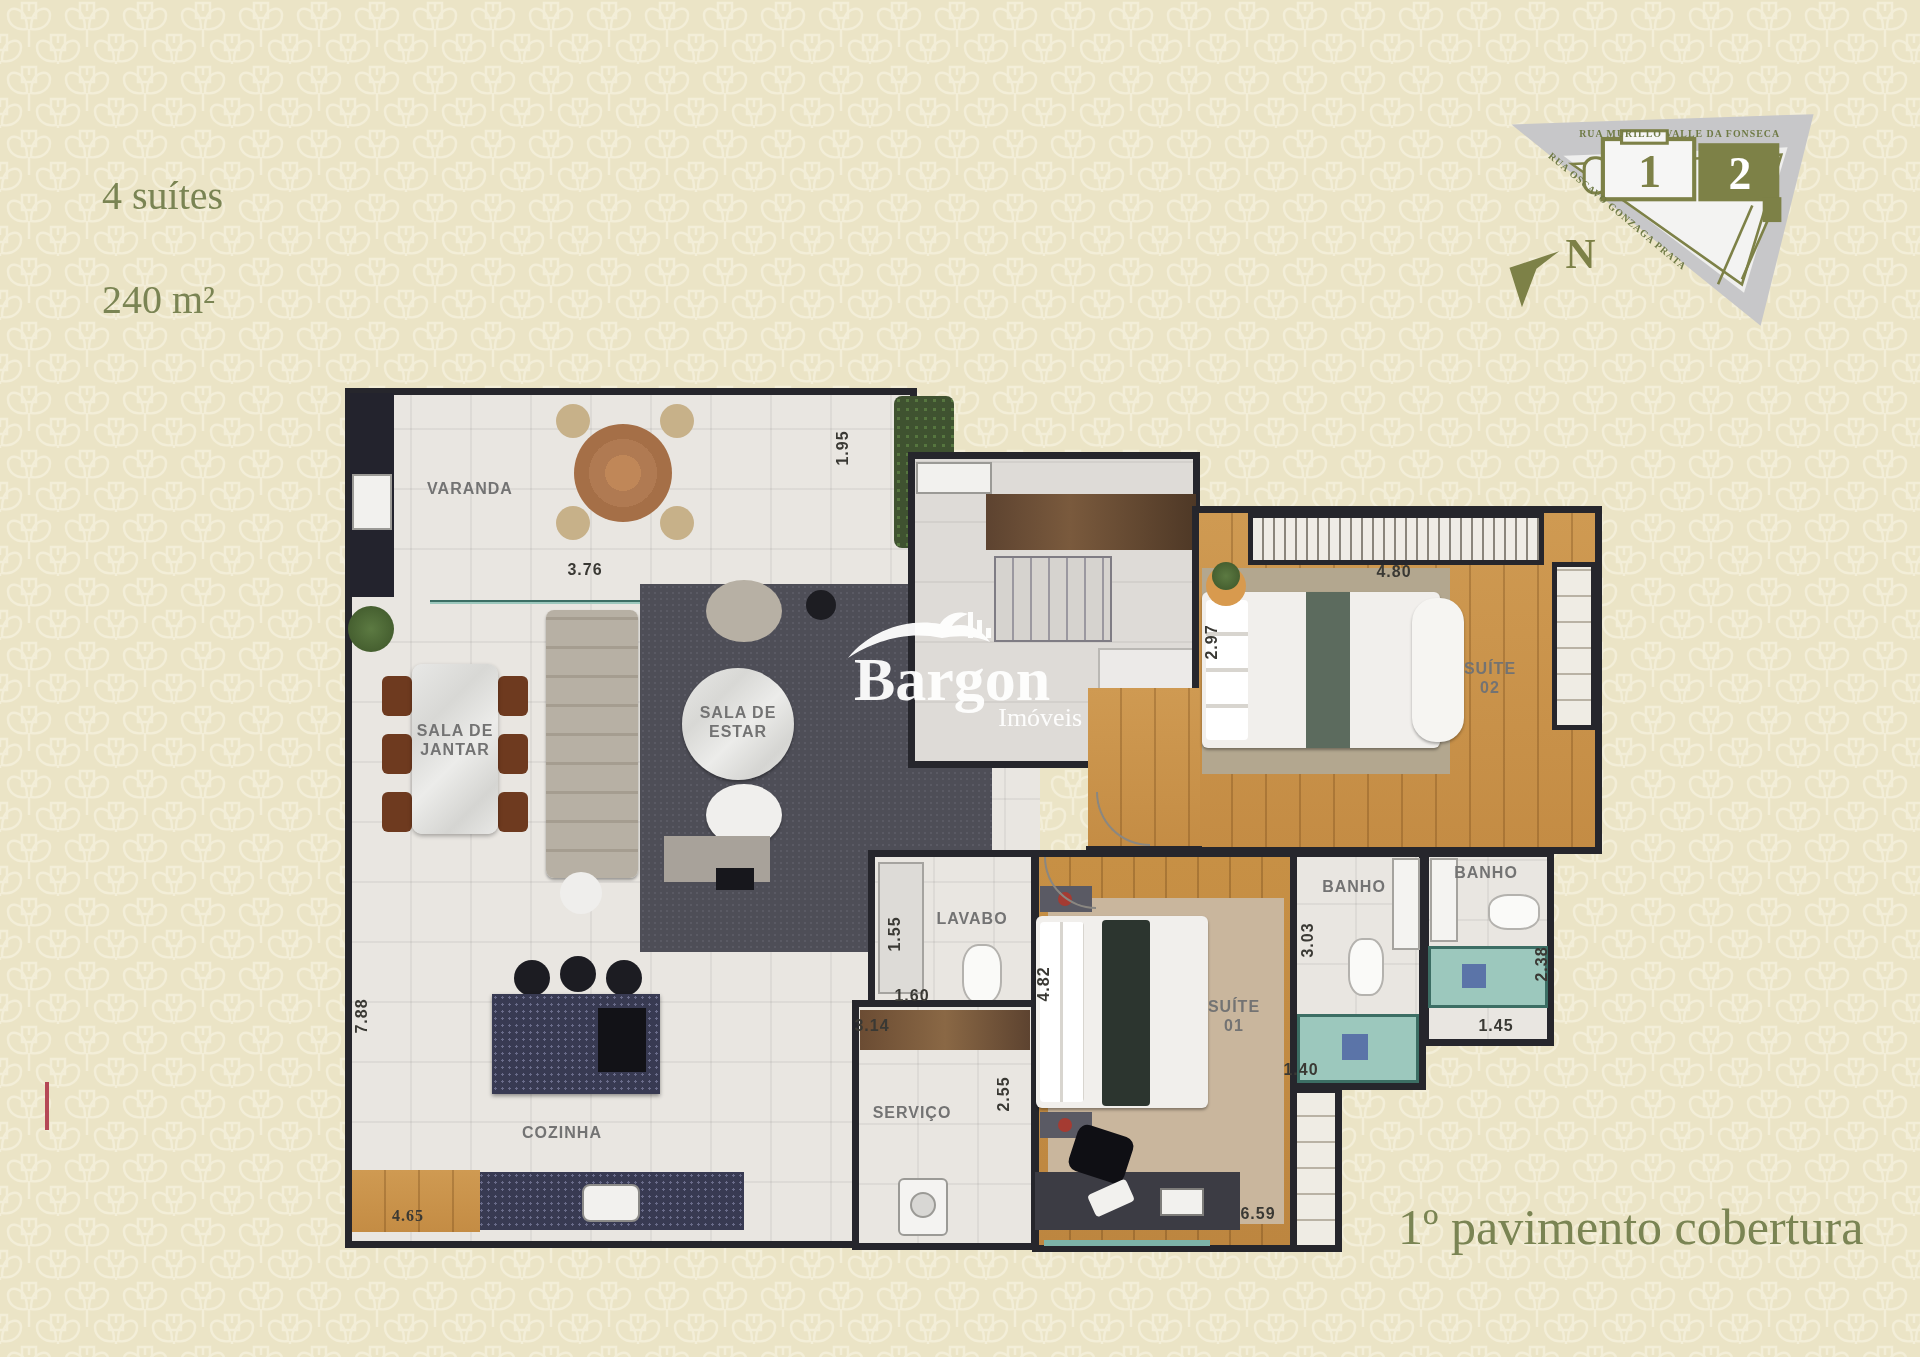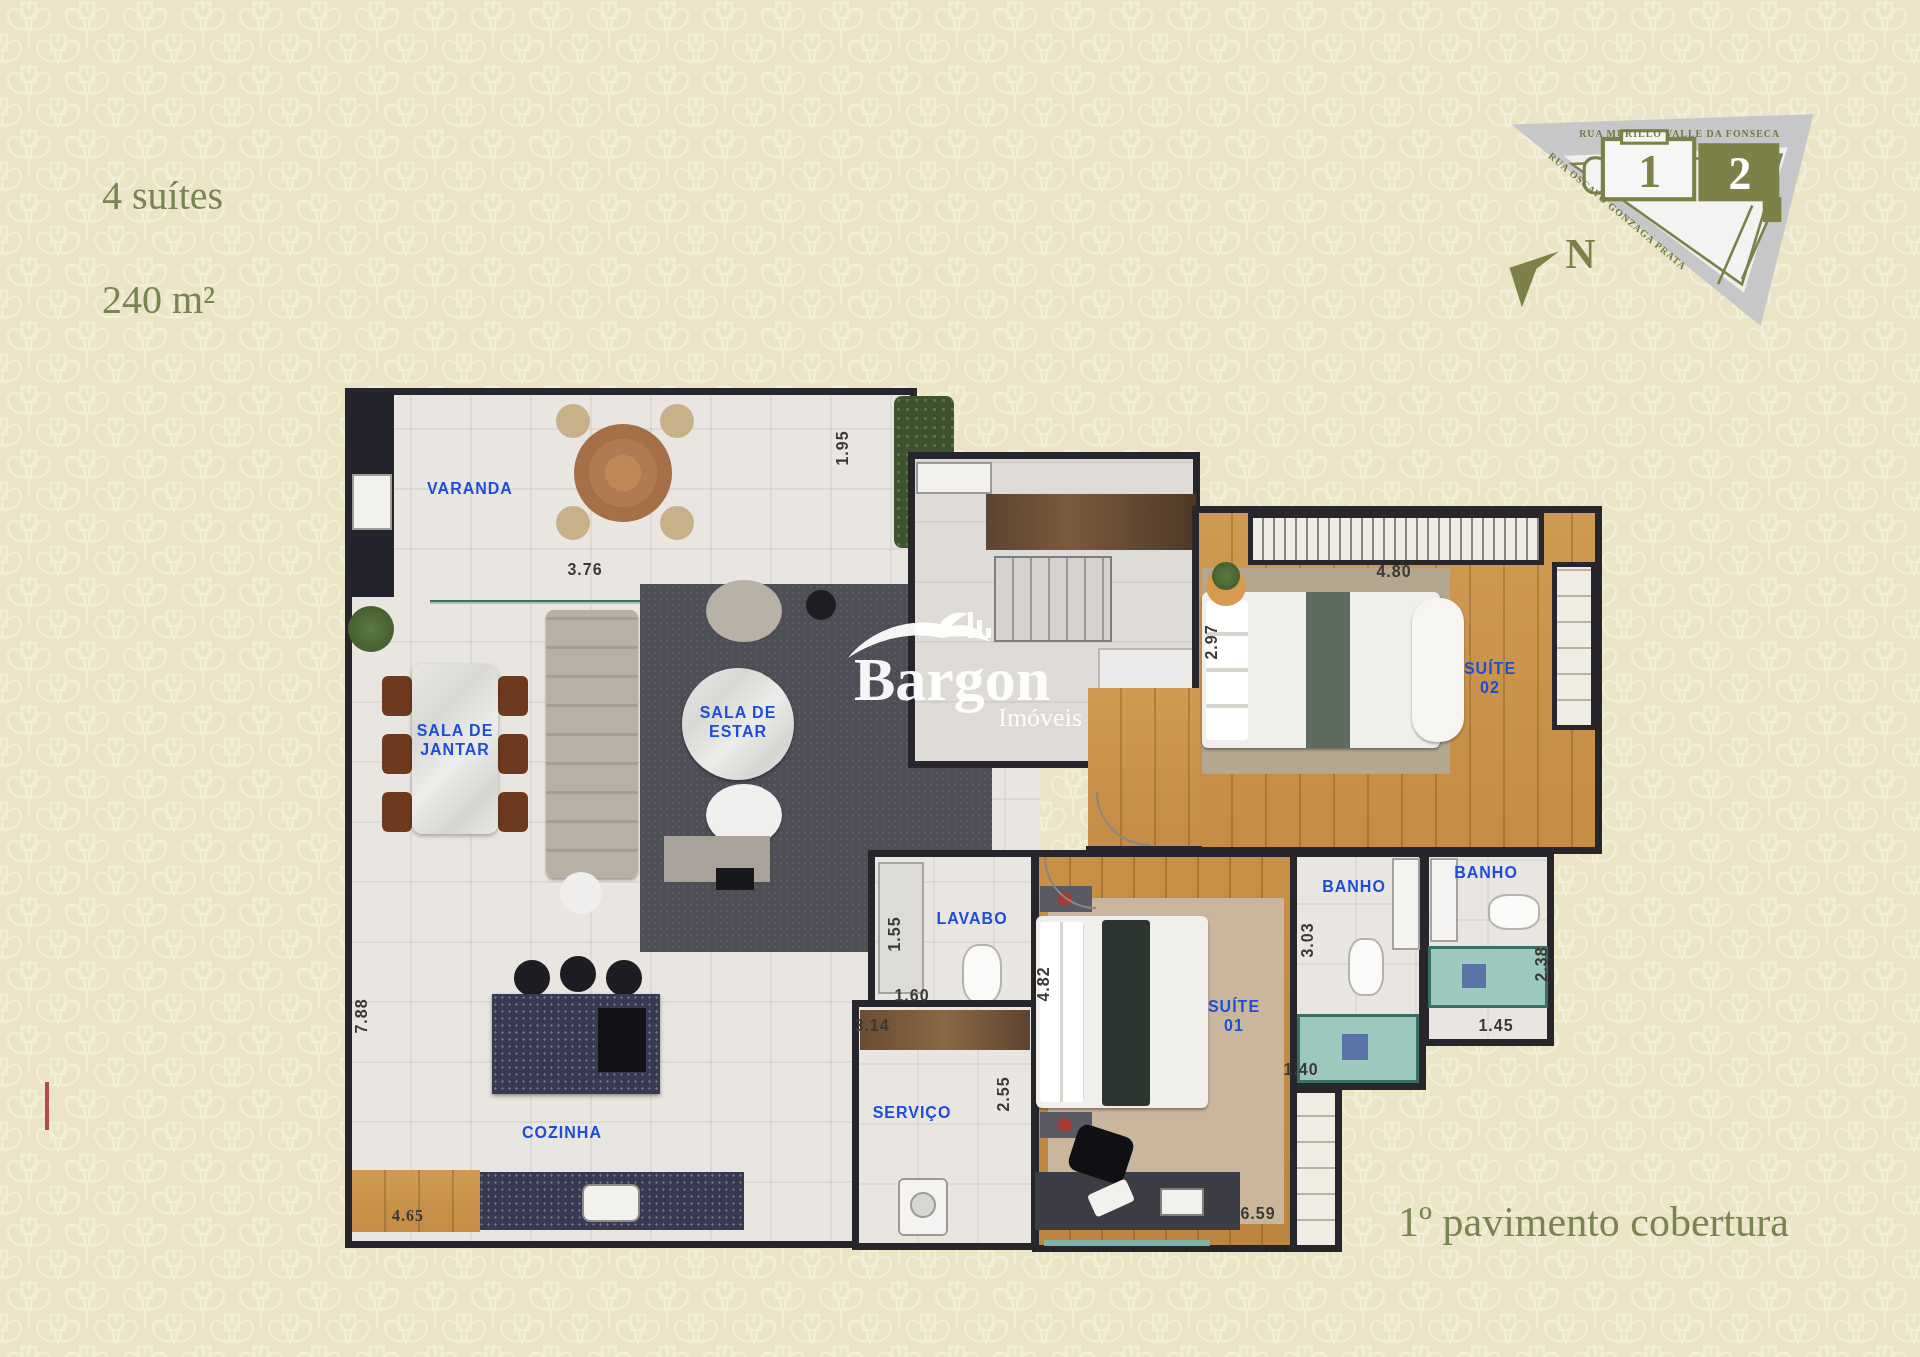--- a/index.html
+++ b/index.html
@@ -8,21 +8,21 @@
   .abs{position:absolute;}
   .bg-pattern{position:absolute;left:0;top:0;}
   .bg-pattern path{stroke:#f3eed8;stroke-width:2.4;fill:none;}
 
   
   .title{position:absolute;left:100px;top:92px;font-family:"Liberation Serif",serif;
          font-size:70px;color:#7a8453;letter-spacing:2px;font-weight:500;}
   .feature{position:absolute;left:102px;font-family:"Liberation Serif",serif;
            font-size:40px;color:#7a8453;}
   .caption{position:absolute;left:1398px;top:1198px;font-family:"Liberation Serif",serif;
-           font-size:42px;color:#7a8453;}
+           font-size:50px;color:#7a8453;}
   .red-tick{position:absolute;left:45px;top:1082px;width:4px;height:48px;background:#b54856;}
 
   
   .room{position:absolute;box-sizing:border-box;border:7px solid #26262c;}
   .noborder{border:none;}
   .tile{background:
         repeating-linear-gradient(0deg,rgba(0,0,0,0) 0 58px,rgba(0,0,0,.05) 58px 60px),
         repeating-linear-gradient(90deg,rgba(0,0,0,0) 0 58px,rgba(0,0,0,.05) 58px 60px),
         #e9e6e1;}
   .tile2{background:
@@ -34,21 +34,21 @@
   .wood2{background:
         repeating-linear-gradient(90deg,rgba(0,0,0,0) 0 30px,rgba(80,45,10,.25) 30px 32px),
         linear-gradient(#c79045,#bd8640);}
   .navy{background-image:radial-gradient(#6a6c8a 1px,rgba(0,0,0,0) 1.4px);
         background-size:7px 7px;background-color:#383a52;}
   .teal{background:#9cc8bd;border:3px solid #3c6e64;box-sizing:border-box;}
   .white-fix{background:#f2f1ee;border:2px solid #9b9a96;box-sizing:border-box;}
   .round{border-radius:50%;}
 
   .rlabel{position:absolute;transform:translate(-50%,-50%);font-weight:bold;font-size:16px;
-          letter-spacing:1px;color:#1d4ed8;text-align:center;white-space:pre-line;line-height:19px;}
+          letter-spacing:1px;color:#737373;text-align:center;white-space:pre-line;line-height:19px;}
   .dim{position:absolute;transform:translate(-50%,-50%);font-weight:bold;font-size:16px;
        color:#3a3934;letter-spacing:1px;}
   .dim.v{transform:translate(-50%,-50%) rotate(-90deg);}
 
   .shelf-lines{background:repeating-linear-gradient(0deg,#efece4 0 24px,#b9b2a4 24px 26px);}
   .hanger{background:repeating-linear-gradient(90deg,rgba(0,0,0,0) 0 9px,#8a857c 9px 11px),#efece6;}
   .stairs{background:repeating-linear-gradient(90deg,#d6d3cf 0 16px,#9b98a0 16px 18px);}
   .cushions{background:repeating-linear-gradient(0deg,#b7b0a4 0 26px,#a59d90 26px 29px);}
   .marble{background:linear-gradient(135deg,#e8e8e6 0%,#d8d8d5 30%,#ececea 55%,#d5d5d2 80%,#e8e8e6 100%);}
 

